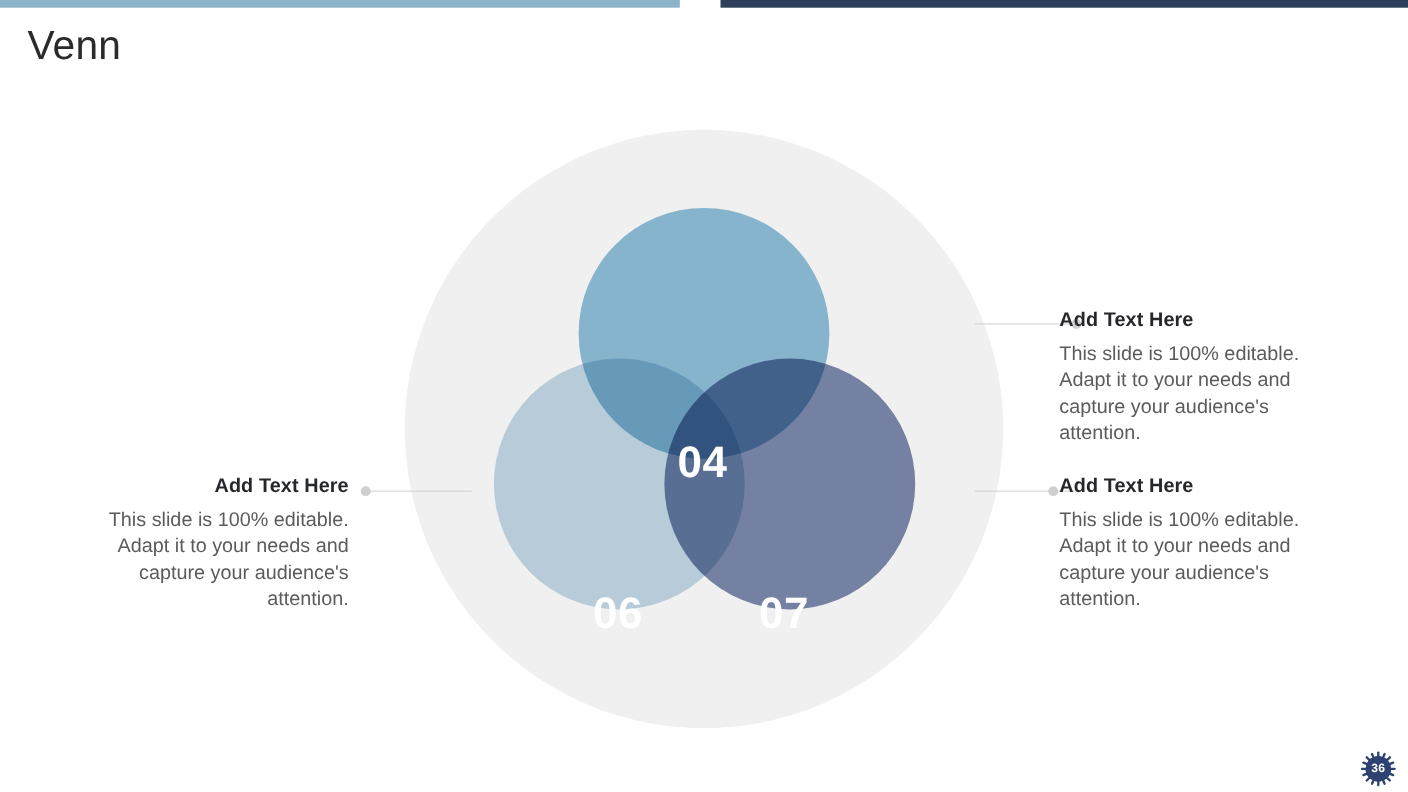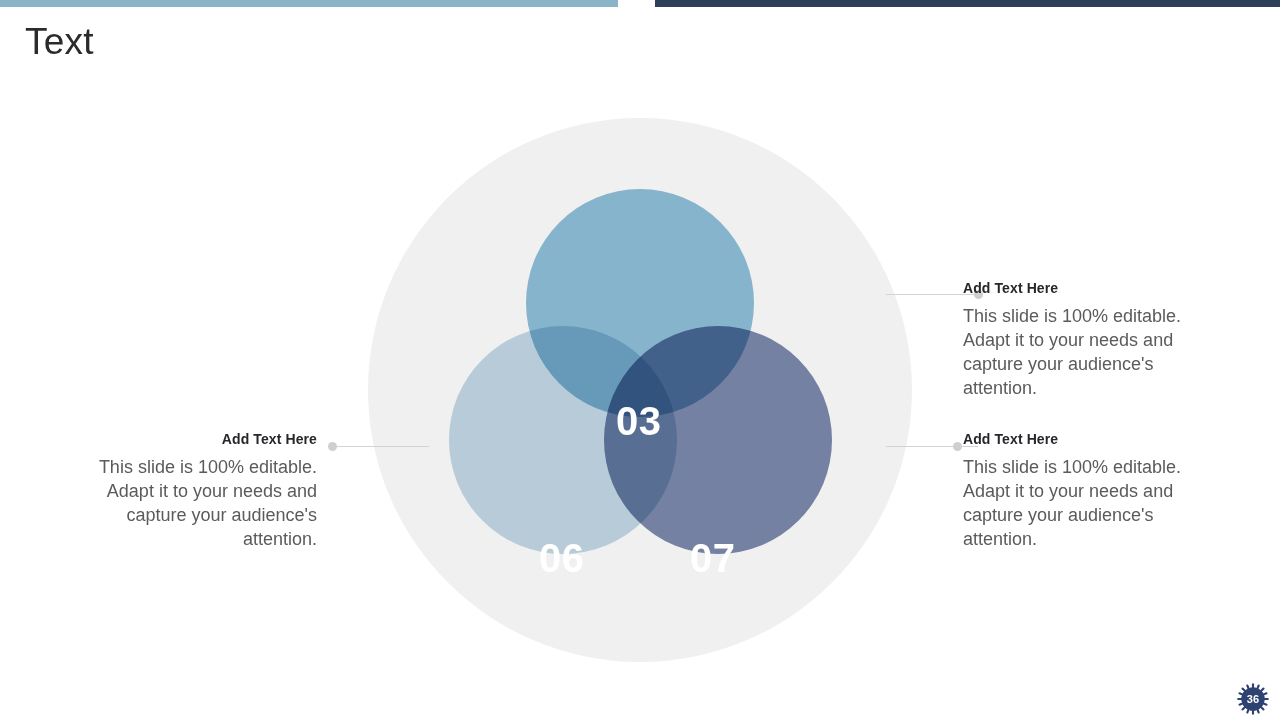--- a/index.html
+++ b/index.html
@@ -119,21 +119,21 @@
   .dot-bot-right        { left: 953px; top: 442px; }
   .connector-left       { left: 337px; top: 446px; width: 92px; }
   .dot-left             { left: 328px; top: 442px; }
 
   
   .text-block {
     position: absolute;
     width: 256px;
   }
   .text-block .tb-heading {
-    font-size: 14px;
+    font-size: 18px;
     font-weight: 700;
     color: #26272b;
     letter-spacing: 0.1px;
     margin: 0 0 7px 0;
     line-height: 1.2;
   }
   .text-block .tb-body {
     font-size: 18px;
     font-weight: 400;
     color: #5b5b5b;
@@ -168,30 +168,30 @@
     font-weight: 700;
     letter-spacing: 0.2px;
   }
 </style>
 </head>
 <body>
 
 <div class="topbar topbar-left" style="background: rgb(140, 180, 201);"></div>
 <div class="topbar topbar-right" style="background: rgb(46, 63, 92);"></div>
 
-<div class="page-title">Text</div>
+<div class="page-title">Venn</div>
 
 <div class="venn-stage">
   <div class="venn-backdrop" style="background: rgb(240, 240, 240);"></div>
 
   <div class="venn-circle venn-circle-01" style="background: rgb(143, 192, 218);"></div>
   <div class="venn-circle venn-circle-02" style="background: rgb(123, 137, 173);"></div>
   <div class="venn-circle venn-circle-03" style="background: rgb(195, 217, 230);"></div>
 
-  <div class="venn-label venn-label-01">03</div>
+  <div class="venn-label venn-label-01">04</div>
   <div class="venn-label venn-label-02">07</div>
   <div class="venn-label venn-label-03">06</div>
 </div>
 
 <div class="connector connector-top-right"></div>
 <div class="connector-dot dot-top-right"></div>
 
 <div class="connector connector-bot-right"></div>
 <div class="connector-dot dot-bot-right"></div>
 

